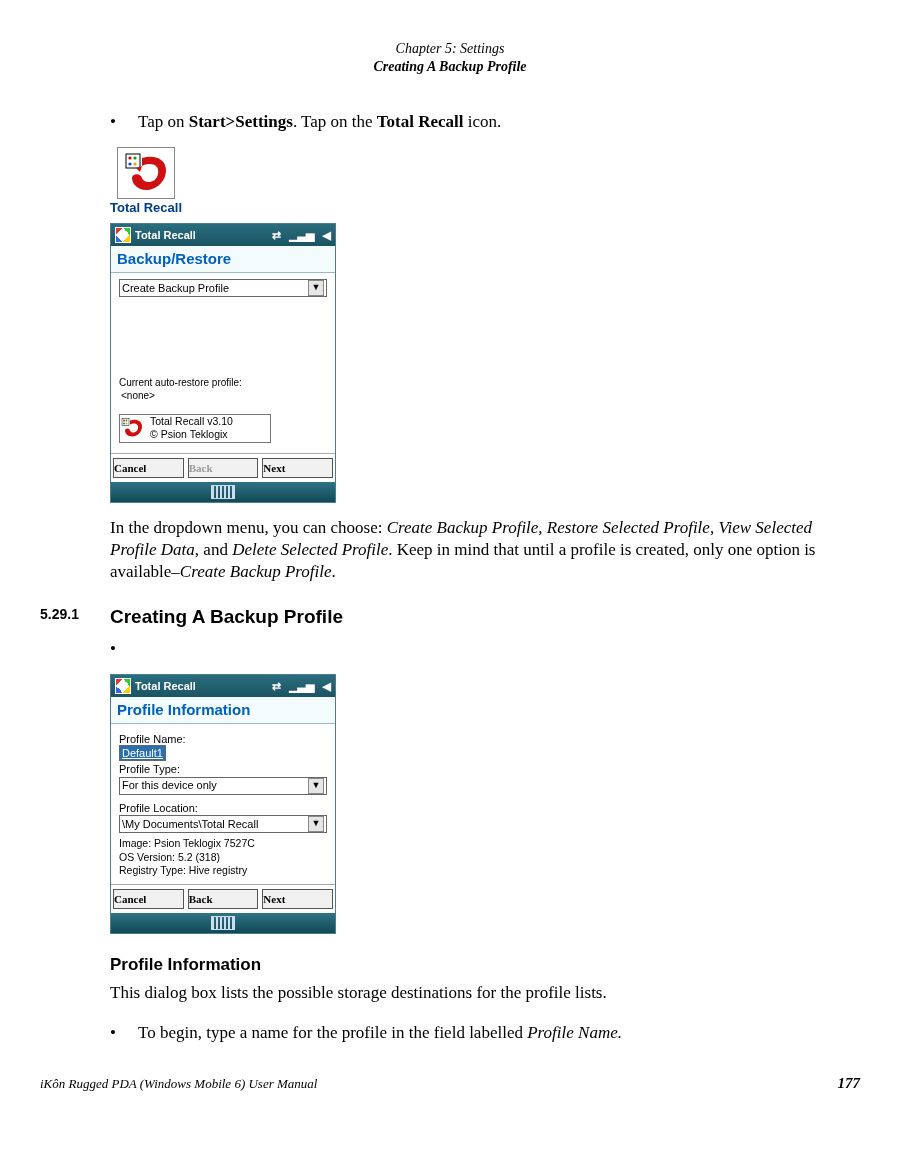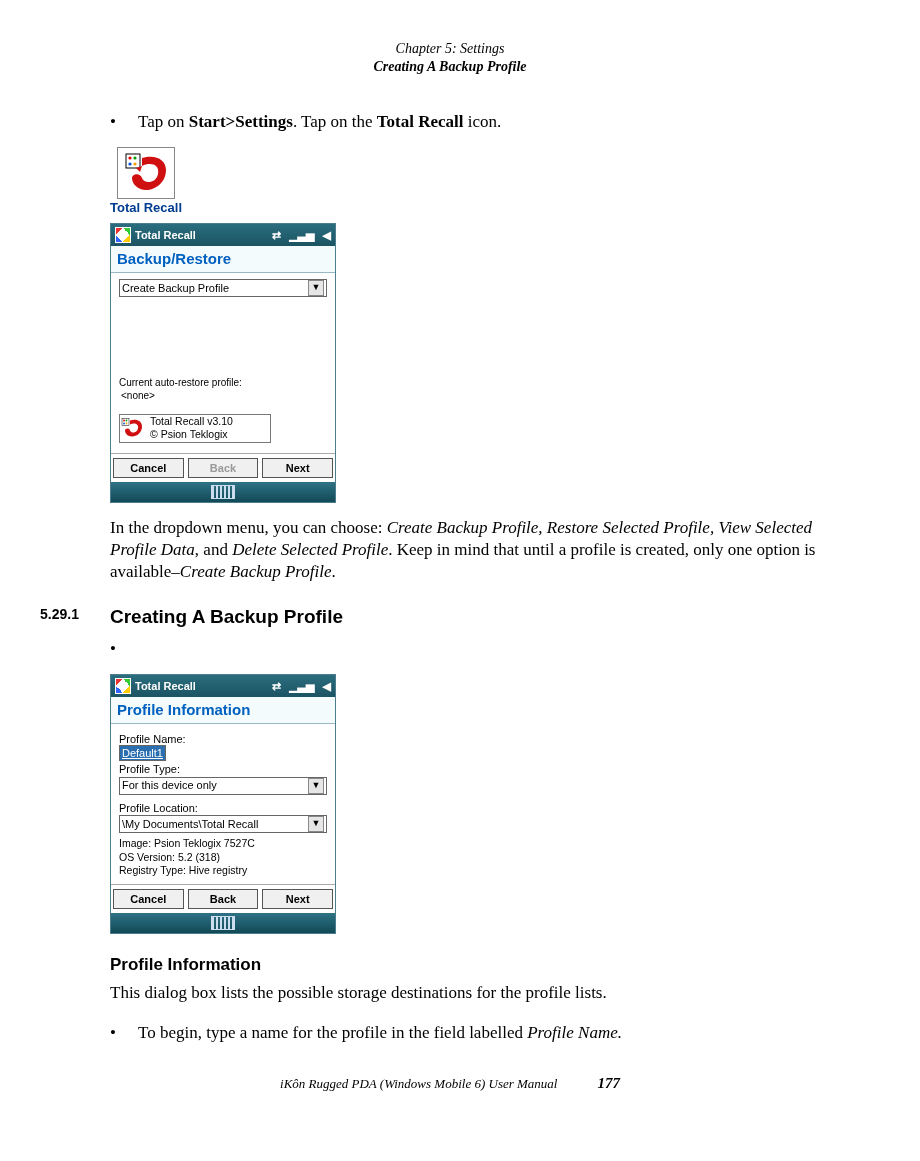--- a/index.html
+++ b/index.html
@@ -51,21 +51,21 @@
   .subheading {
     font-family: Arial, Helvetica, sans-serif;
     font-weight: bold;
     font-size: 17px;
     margin-left: 70px;
     margin-top: 20px;
     margin-bottom: 6px;
   }
   .footer {
     display:flex;
-    justify-content: center;
+    justify-content: space-between;
     align-items: baseline;
     font-family: Georgia, serif;
     font-style: italic;
     font-size: 13px;
     margin-top: 30px;
     gap: 40px;
   }
   .footer .pg {
     font-weight: bold;
     font-style: italic;
@@ -189,27 +189,28 @@
     margin-bottom:6px;
     width: 150px;
   }
   .about-box .tr-svg { width:24px; height:22px; }
   .btnbar {
     display:flex;
     border-top:1px solid #aaa;
   }
   .btnbar > div {
     flex:1;
-    text-align:center;
+    text-align:left;
     border:1px solid #555;
     margin:4px 2px;
     font-size:11px;
     font-weight:bold;
     padding:2px 0;
     background: #f0f0f0;
+    font-family: Liberation Serif, serif;
   }
   .btnbar > div.disabled { color:#999; }
   .win-bottom {
     height: 20px;
     background: linear-gradient(#2f7385,#114956);
     display:flex;align-items:center;justify-content:center;
   }
   .kb-icon {
     width:22px;height:12px;border:1px solid #cde;
     background: repeating-linear-gradient(90deg,#cde 0 2px,transparent 0 4px);

